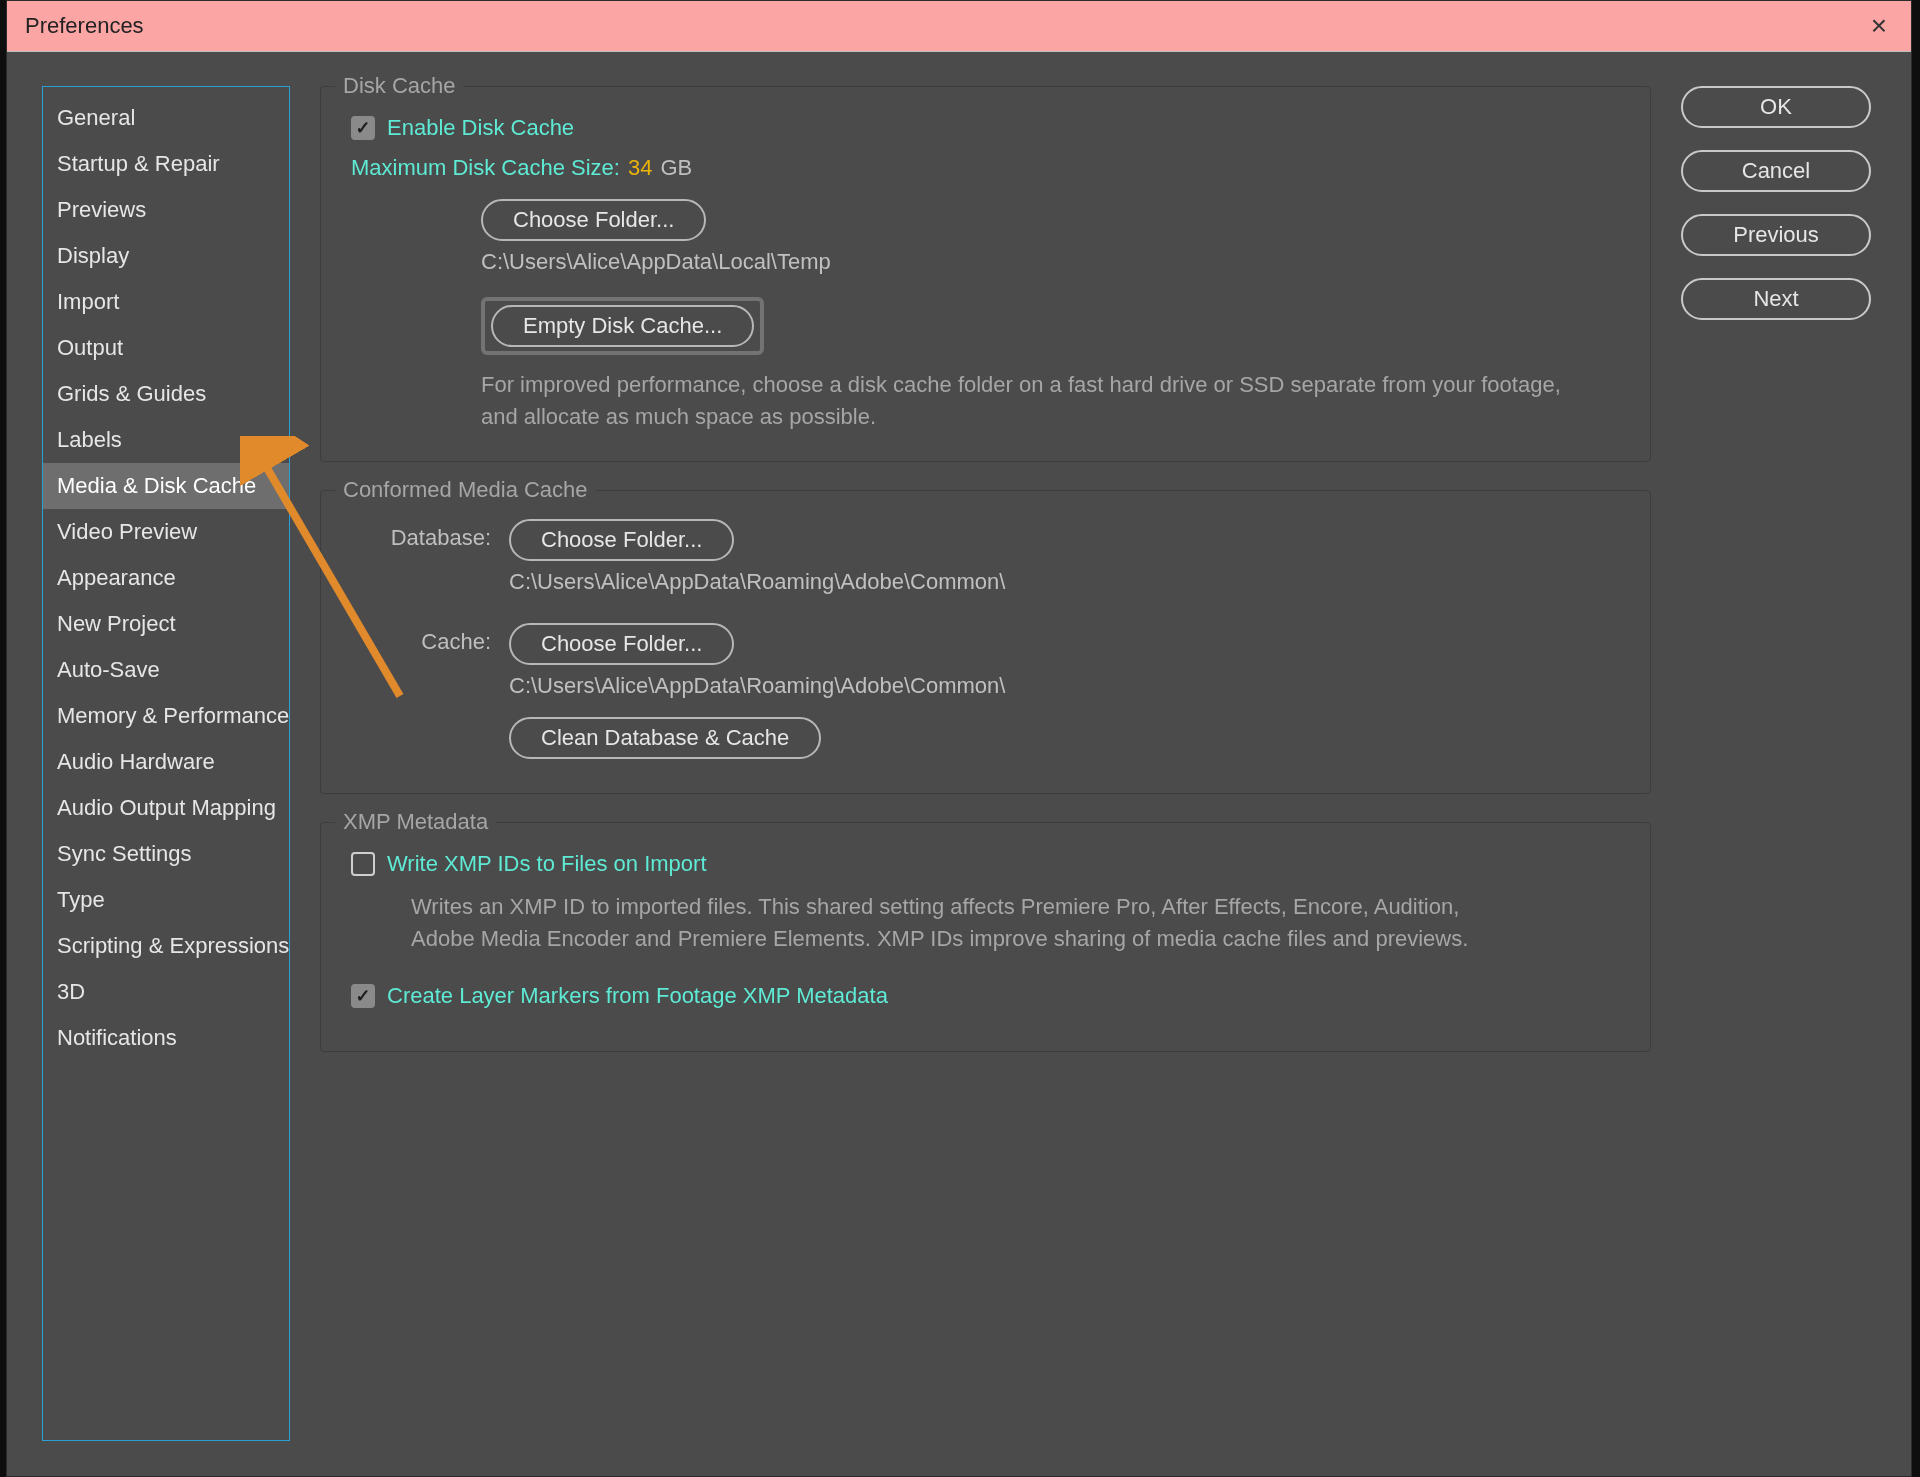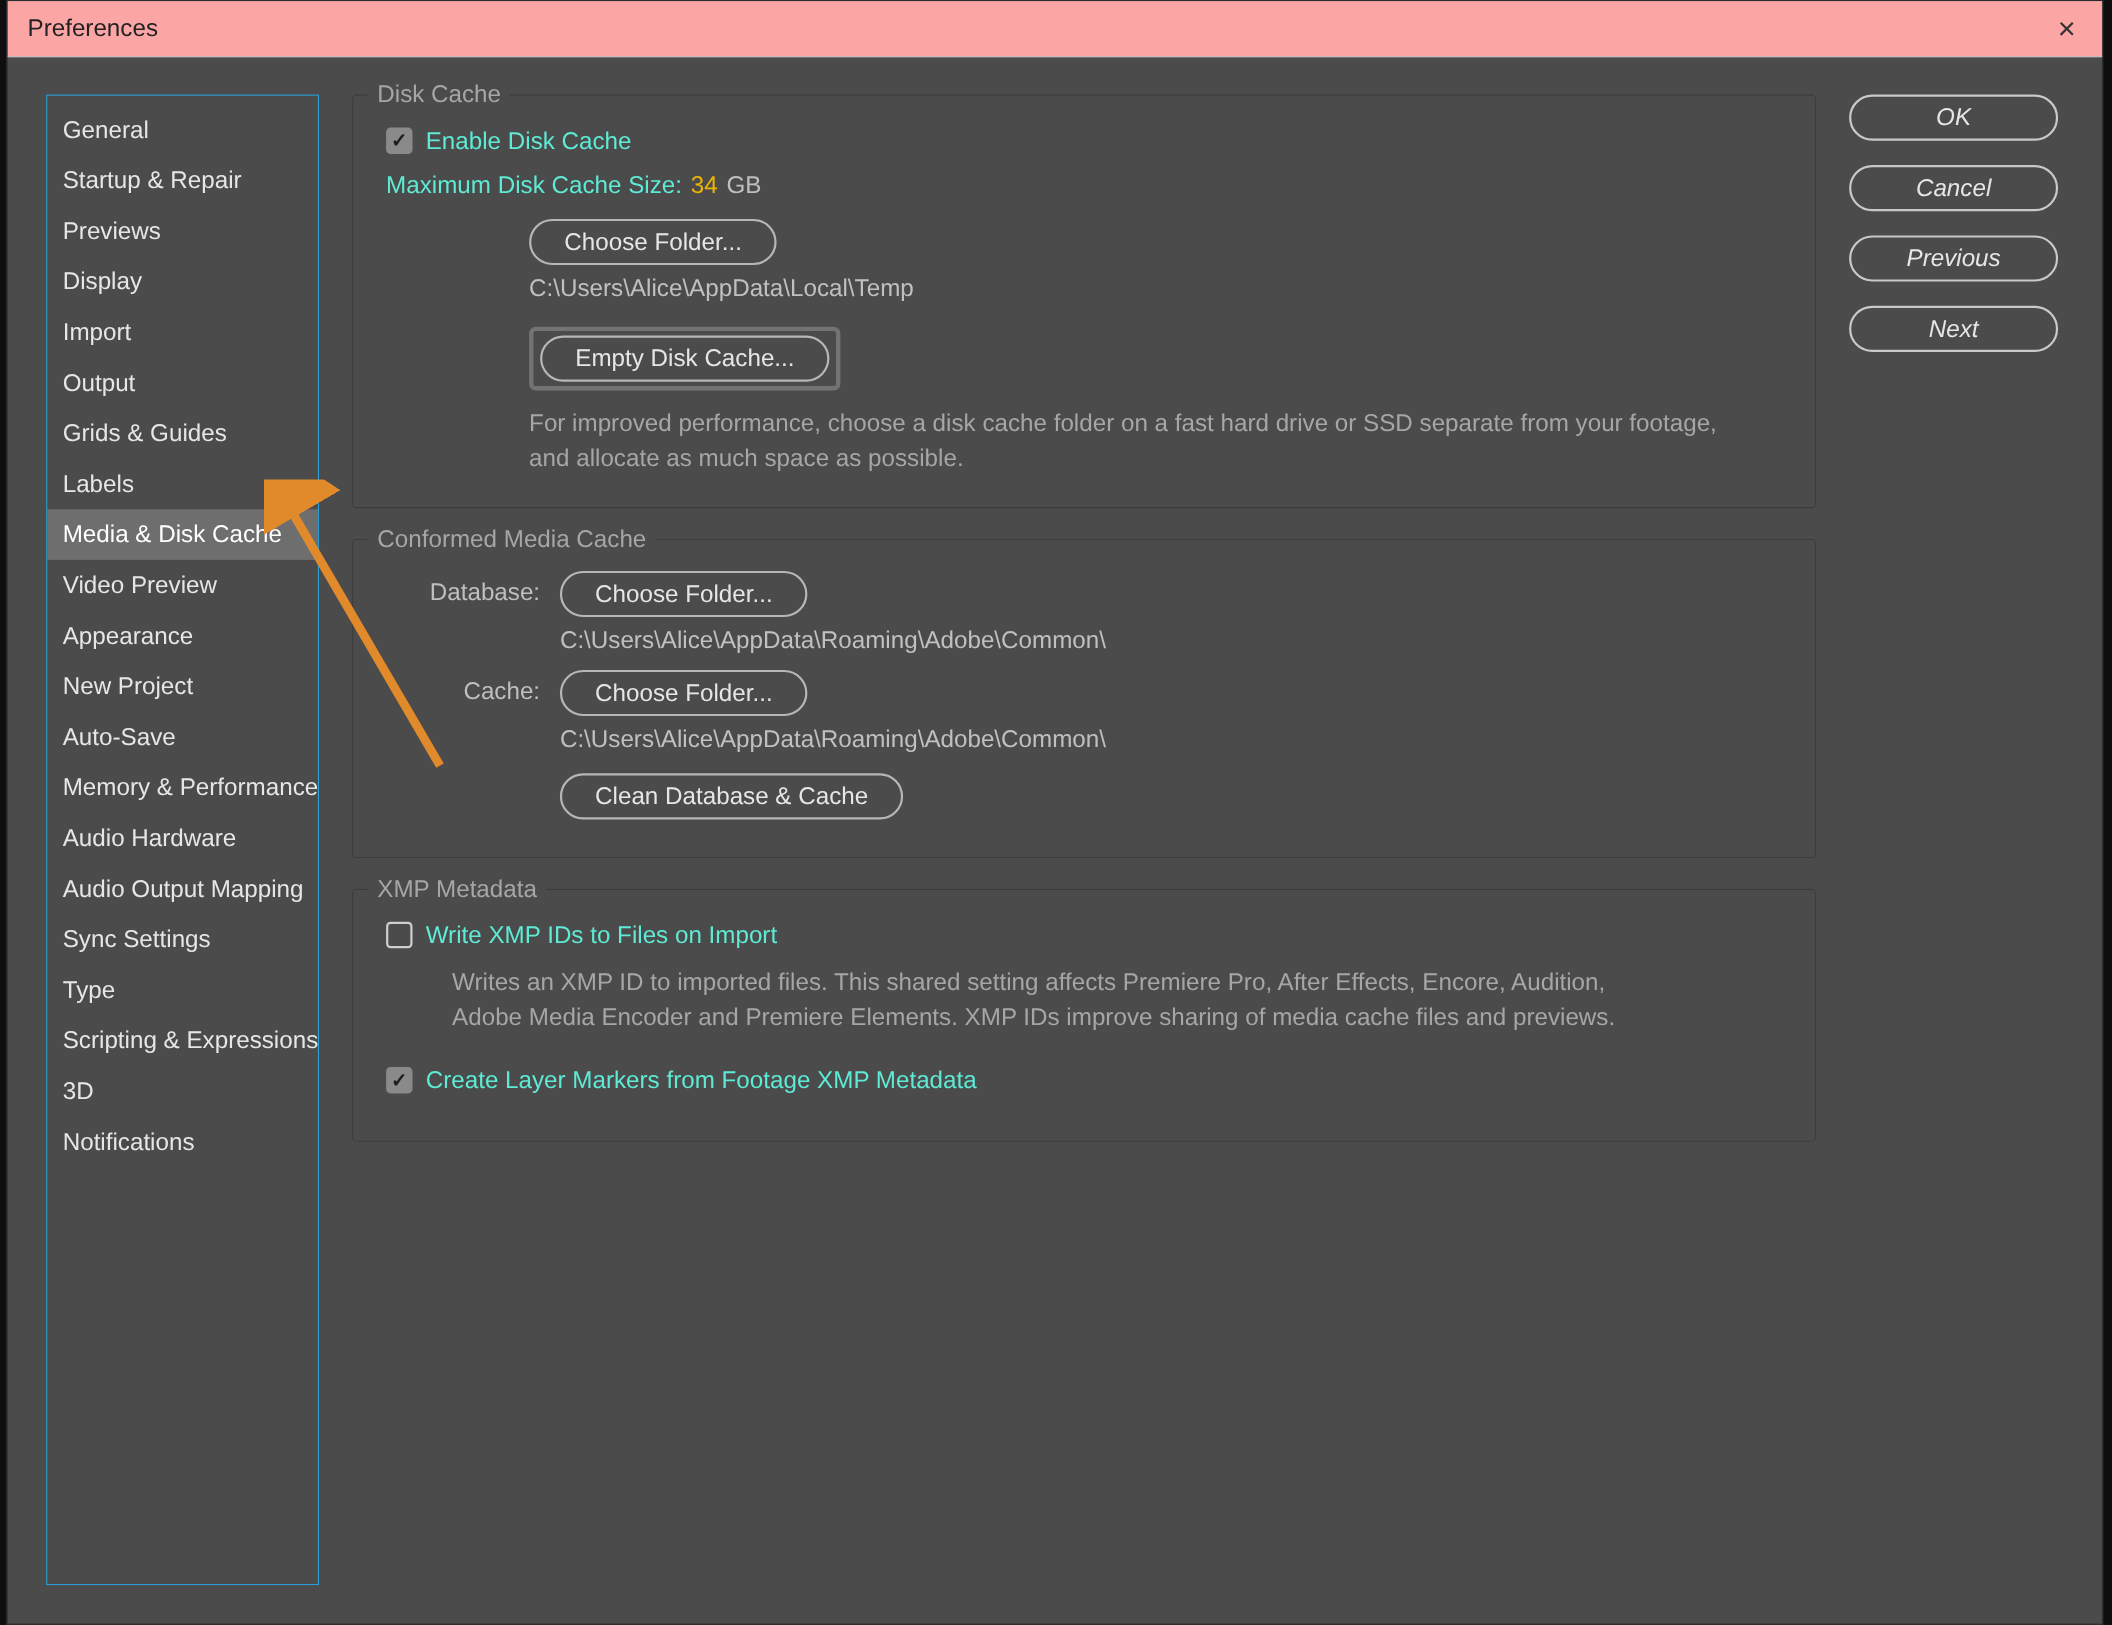--- a/index.html
+++ b/index.html
@@ -86,21 +86,20 @@
   
   .pill {
     border: 2px solid #c9c9c9;
     border-radius: 999px;
     text-align: center;
     padding: 6px 0;
     color: #e6e6e6;
     font-size: 22px;
     cursor: pointer;
     background: transparent;
-    font-style: italic;
   }
   
   .group {
     border: 1px solid #3d3d3d;
     border-radius: 4px;
     padding: 28px 30px 28px 30px;
     margin-bottom: 28px;
     position: relative;
   }
   .group > .legend {
@@ -228,21 +227,21 @@
         <div class="legend">Conformed Media Cache</div>
 
         <div class="kvrow">
           <div class="key">Database:</div>
           <div class="val">
             <span class="btn">Choose Folder...</span>
             <div class="path">C:\Users\Alice\AppData\Roaming\Adobe\Common\</div>
           </div>
         </div>
 
-        <div class="kvrow" style="margin-top:14px;">
+        <div class="kvrow" style="margin-top:28px;">
           <div class="key">Cache:</div>
           <div class="val">
             <span class="btn">Choose Folder...</span>
             <div class="path">C:\Users\Alice\AppData\Roaming\Adobe\Common\</div>
           </div>
         </div>
 
         <div class="kvrow" style="margin-top:18px;">
           <div class="key"></div>
           <div class="val">

